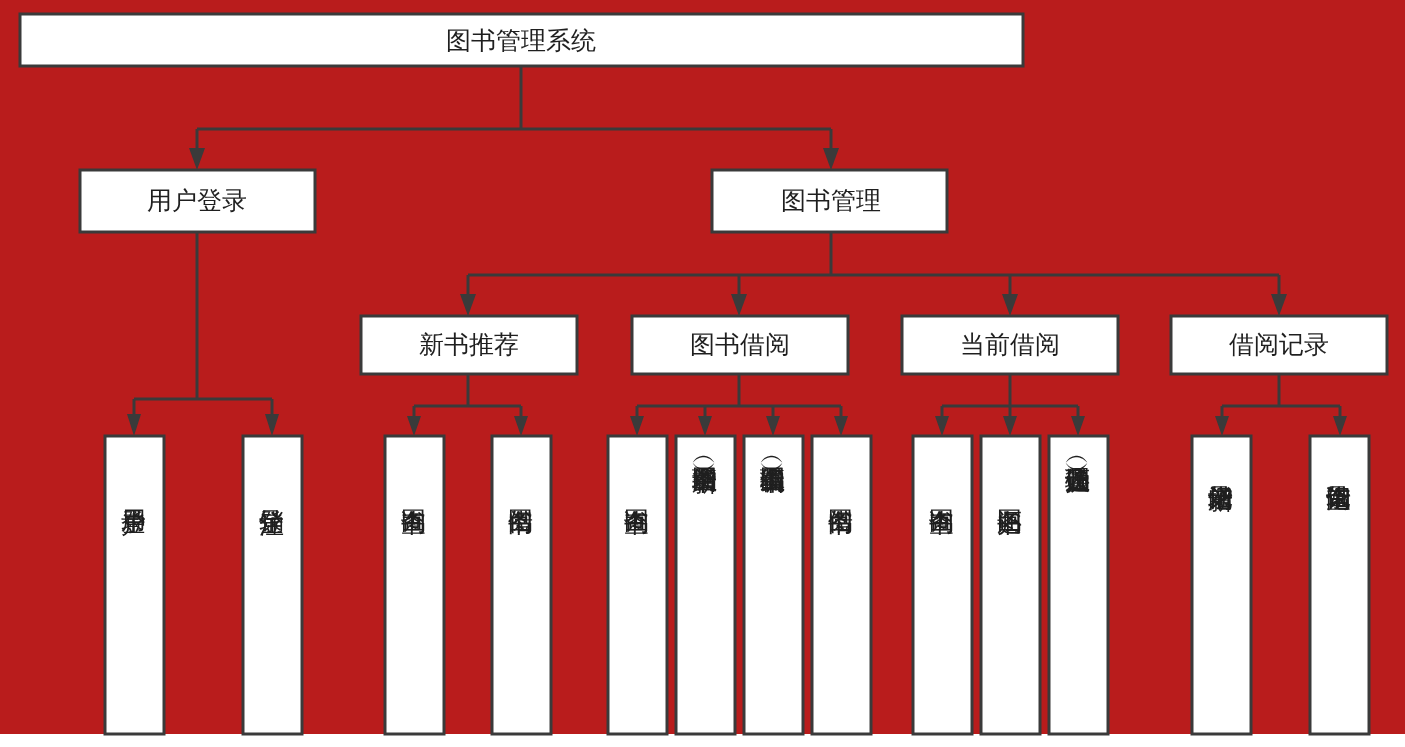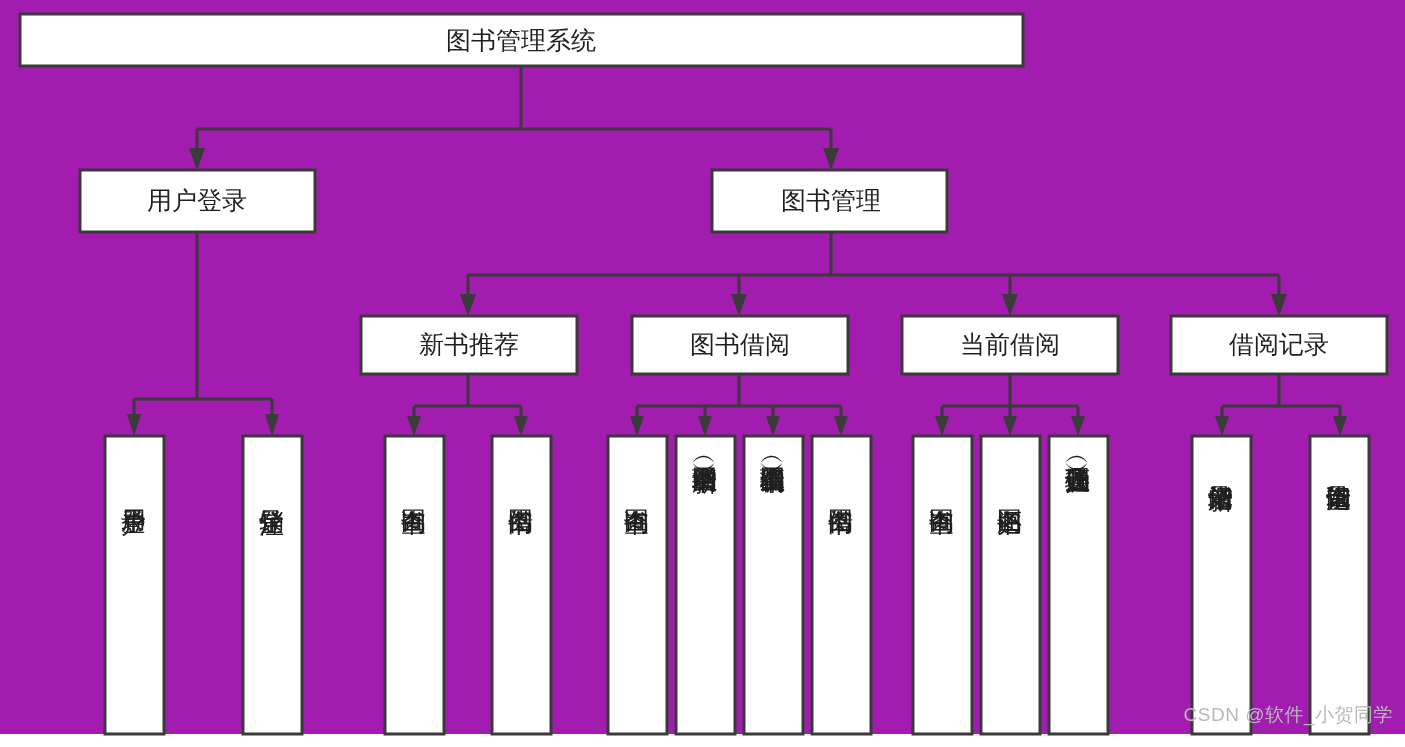--- a/index.html
+++ b/index.html
@@ -1,20 +1,20 @@
 <!DOCTYPE html>
 <html><head>
 <meta charset="utf-8">
 <style>
   html,body{margin:0;padding:0;background:#ffffff;}
   body{
     font-family:"Liberation Sans","DejaVu Sans",sans-serif;
     width:1405px;height:747px;overflow:hidden;position:relative;
   }
-  #diagram-root{position:relative;width:1405px;height:734px;background:#a21caf;}
+  #diagram-root{position:relative;width:1405px;height:734px;background:#b91c1c;}
   svg#flow{position:absolute;left:0;top:0;width:1405px;height:747px;display:block;}
   .node-rect{fill:#ffffff;stroke:#3a3a3a;stroke-width:3;}
   .edge{stroke:#3a3a3a;stroke-width:3;fill:none;stroke-linecap:butt;}
   .arrow-head{fill:#3a3a3a;stroke:none;}
   .node-label{
     font-family:"Liberation Sans","DejaVu Sans",sans-serif;
     fill:#1f1f1f;font-size:25px;text-anchor:middle;dominant-baseline:middle;
   }
   .node-label-vert{
     font-family:"Liberation Sans","DejaVu Sans",sans-serif;
@@ -182,14 +182,13 @@
       <rect class="node-rect" x="1192" y="436" width="59" height="298"></rect>
       <text class="node-label-vert" x="1221" y="466">新增借阅记录</text>
     </g>
     <g>
       <rect class="node-rect" x="1310" y="436" width="59" height="298"></rect>
       <text class="node-label-vert" x="1339" y="466">查询借阅记录</text>
     </g>
 
   </svg>
 
-  <div class="watermark">CSDN @软件_小贺同学</div>
 </div>
 
 </body></html>

